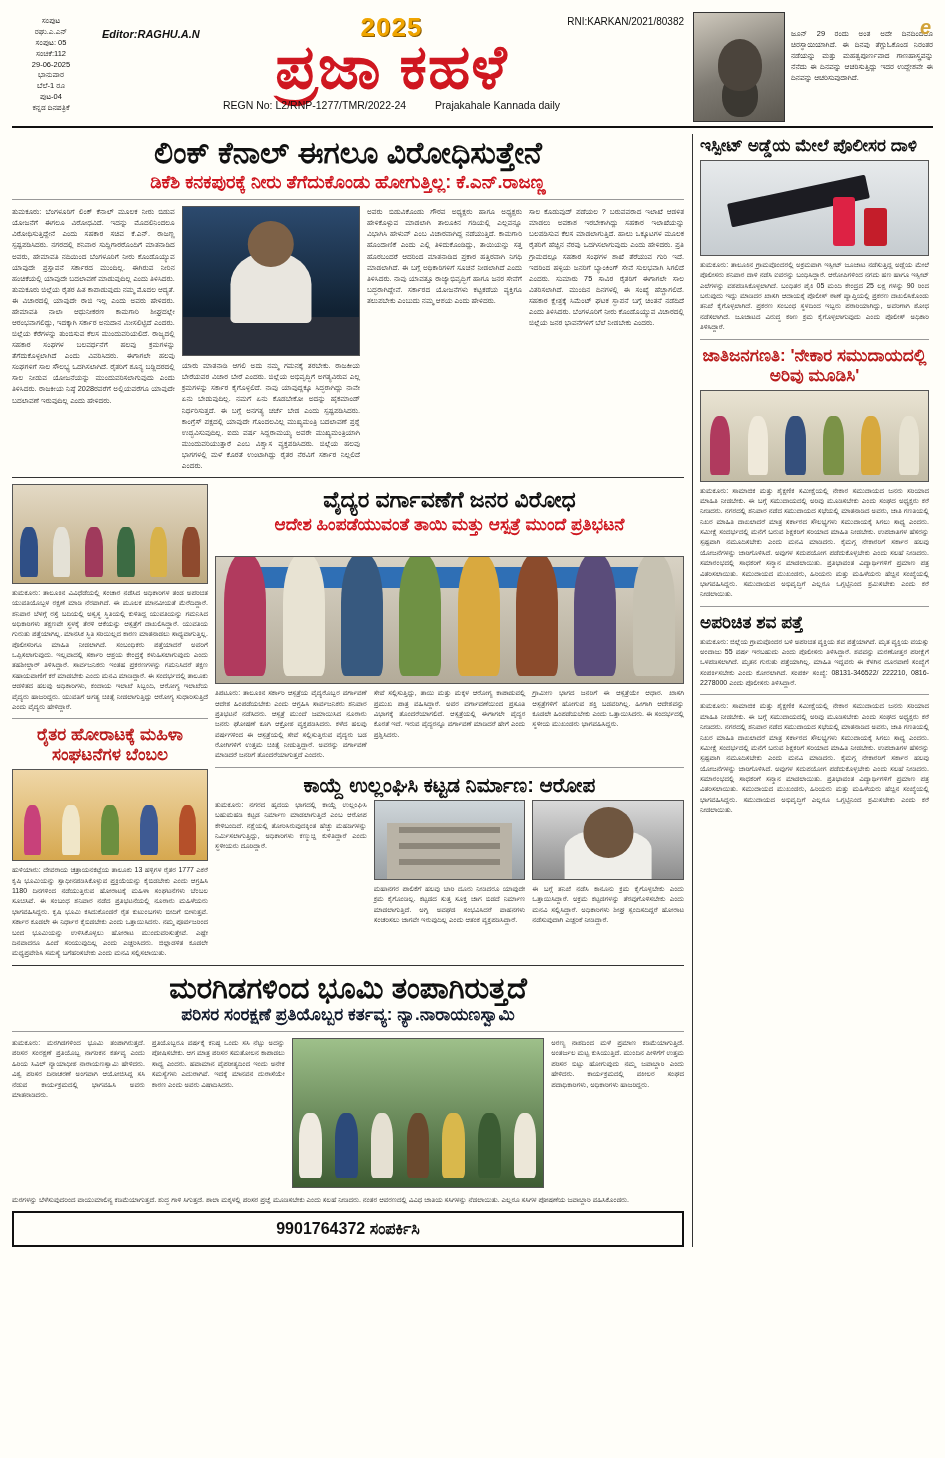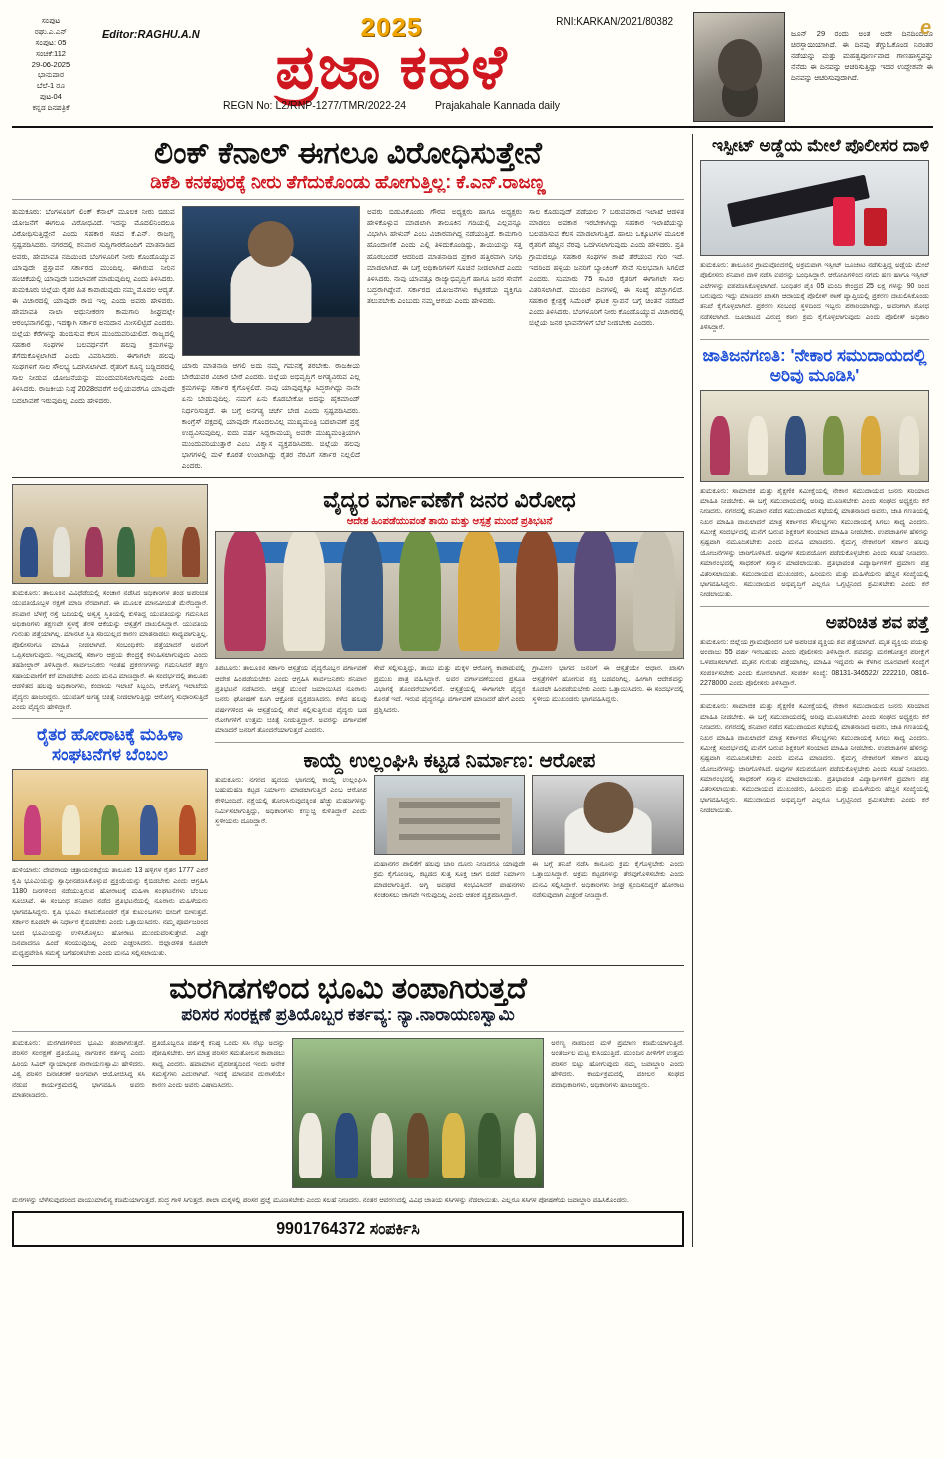--- a/index.html
+++ b/index.html
@@ -40,21 +40,21 @@
   }
   .editor-line {
     position: absolute;
     left: 12px; top: 18px;
     font-size: 11px;
     font-weight: bold;
     font-style: italic;
   }
   .rni-line {
     position: absolute;
-    right: 20px; top: 6px;
+    right: 9px; top: 6px;
     font-size: 10px;
   }
   .year-badge {
     display: inline-block;
     font-size: 26px;
     font-weight: bold;
     color: #f0a500;
     letter-spacing: 1px;
     margin-top: 2px;
     text-shadow: 1px 1px 0 #8a5a00;
@@ -139,37 +139,37 @@
     margin-bottom: 5px;
   }
   .headline-2 {
     font-size: 22px;
     font-weight: bold;
     text-align: center;
     line-height: 1.15;
     margin: 3px 0;
   }
   .subhead-2 {
-    font-size: 10px;
+    font-size: 17px;
     font-weight: bold;
     color: #cf1720;
     text-align: center;
-    margin-bottom: 4px;
+    margin-bottom: 21px;
   }
   .headline-sm {
     font-size: 19px;
     font-weight: bold;
     text-align: center;
     line-height: 1.15;
     margin: 2px 0 4px;
   }
   .headline-red-sm {
     font-size: 17px;
     font-weight: bold;
-    color: #1d4ed8;
+    color: #b91c1c;
     text-align: center;
     line-height: 1.18;
     margin: 3px 0 4px;
   }
   .headline-band {
     font-size: 29px;
     font-weight: bold;
     text-align: center;
     line-height: 1.12;
     margin: 3px 0 1px;
@@ -177,21 +177,21 @@
   .subhead-band {
     font-size: 17px;
     font-weight: bold;
     color: #0f172a;
     text-align: center;
     margin-bottom: 5px;
   }
   .headline-r {
     font-size: 17px;
     font-weight: bold;
-    text-align: right;
+    text-align: left;
     line-height: 1.18;
     margin: 2px 0 4px;
   }
 
   .cols { display: flex; gap: 7px; }
   .col { flex: 1; }
   .body-text {
     font-size: 7.3px;
     line-height: 1.52;
     text-align: justify;

